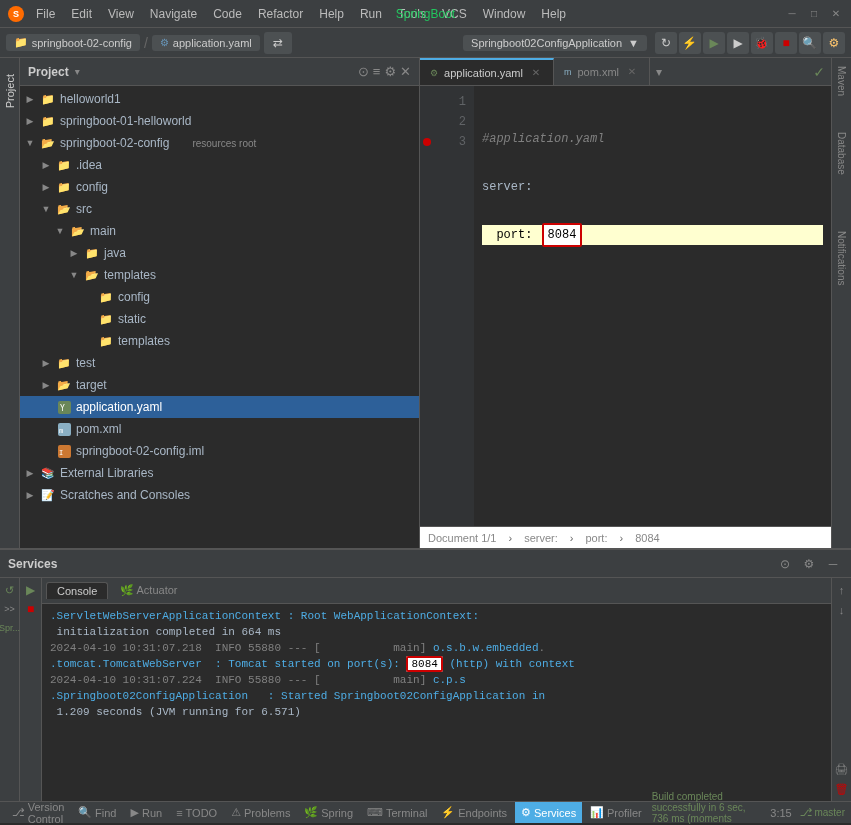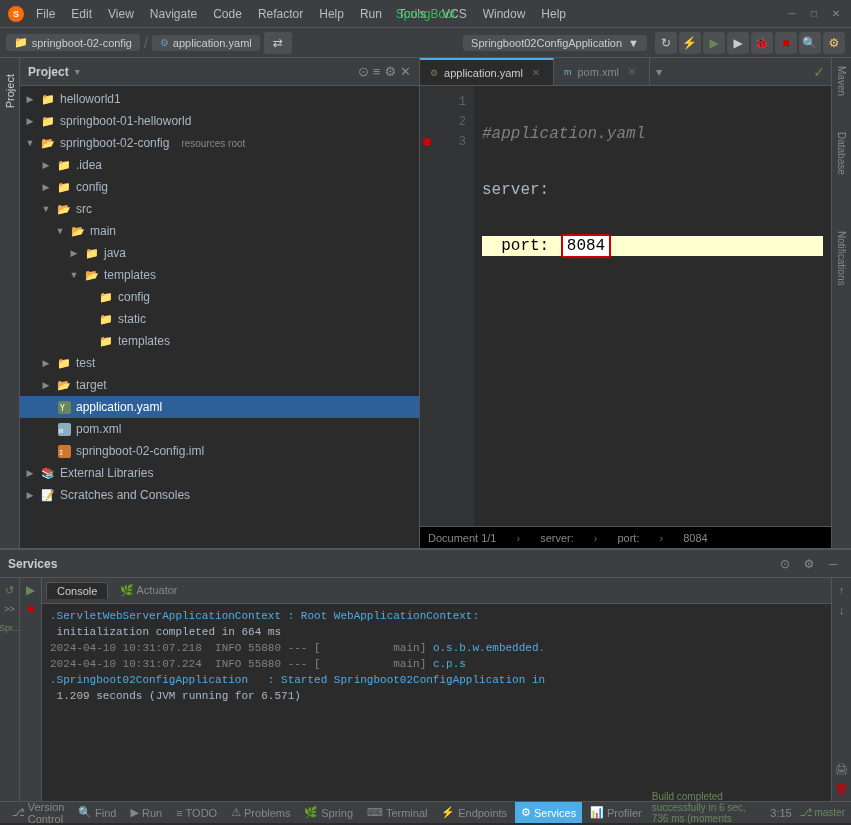--- a/index.html
+++ b/index.html
@@ -176,21 +176,21 @@
       justify-content: center;
       font-size: 11px;
     }
     .folder-icon { color: #9c7e3c; }
     .folder-open-icon { color: #d4a520; }
     .tree-label { font-size: 12px; color: #a9b7c6; }
     .tree-label.selected-label { color: white; }
     .tree-badge {
       font-size: 10px;
       color: #888;
-      margin-left: 8px;
+      margin-left: 19px;
     }
 
     
     .editor-area {
       flex: 1;
       display: flex;
       flex-direction: column;
       background: #2b2b2b;
     }
     .editor-tabs {
@@ -271,23 +271,23 @@
       font-size: 12px;
       font-family: 'Courier New', monospace;
     }
     .line-num {
       height: 20px;
       line-height: 20px;
       padding-right: 8px;
     }
     .code-content {
       flex: 1;
-      padding: 2px 8px;
+      padding: 15px 8px;
       font-family: 'Courier New', monospace;
-      font-size: 16px;
+      font-size: 12px;
       white-space: pre;
     }
     .code-line {
       height: 20px;
       line-height: 20px;
       display: flex;
       align-items: center;
       gap: 2px;
     }
     .code-line.highlighted { background: #fffde7; color: #000; }
@@ -314,26 +314,26 @@
     .breakpoint-dot {
       width: 8px;
       height: 8px;
       border-radius: 50%;
       background: #cc0000;
     }
 
     
     .editor-status {
       height: 22px;
-      background: #000000;
+      background: #ffffff;
       border-top: 1px solid #555;
       display: flex;
       align-items: center;
       padding: 0 8px;
-      gap: 20px;
+      gap: 12px;
       font-size: 11px;
       color: #888;
     }
     .editor-status .arrow { color: #666; }
 
     
     .bottom-panel {
       height: 253px;
       background: #2b2b2b;
       border-top: 2px solid #555;
@@ -799,20 +799,21 @@
         </div>
         <div class="console-tab">
           <span style="color:#6a8759;">🌿</span>
           <span>Actuator</span>
         </div>
       </div>
       <div class="console-content">
         <div class="log-line log-blue">.ServletWebServerApplicationContext : Root WebApplicationContext:</div>
         <div class="log-line"> initialization completed in 664 ms</div>
         <div class="log-line log-gray">2024-04-10 10:31:07.218  INFO 55880 --- [           main] <span class="log-blue">o.s.b.w.embedded</span>.</div>
+        <div class="log-line log-blue">.tomcat.TomcatWebServer  : Tomcat started on port(s): <span class="log-port">8084</span> (http) with context</div>
         <div class="log-line log-gray">2024-04-10 10:31:07.224  INFO 55880 --- [           main] <span class="log-blue">c.p.s</span></div>
         <div class="log-line log-blue">.Springboot02ConfigApplication   : Started Springboot02ConfigApplication in</div>
         <div class="log-line"> 1.209 seconds (JVM running for 6.571)</div>
       </div>
     </div>
 
     <div class="bottom-right-controls">
       <div class="ctrl-btn">↑</div>
       <div class="ctrl-btn">↓</div>
       <div style="flex:1;"></div>

